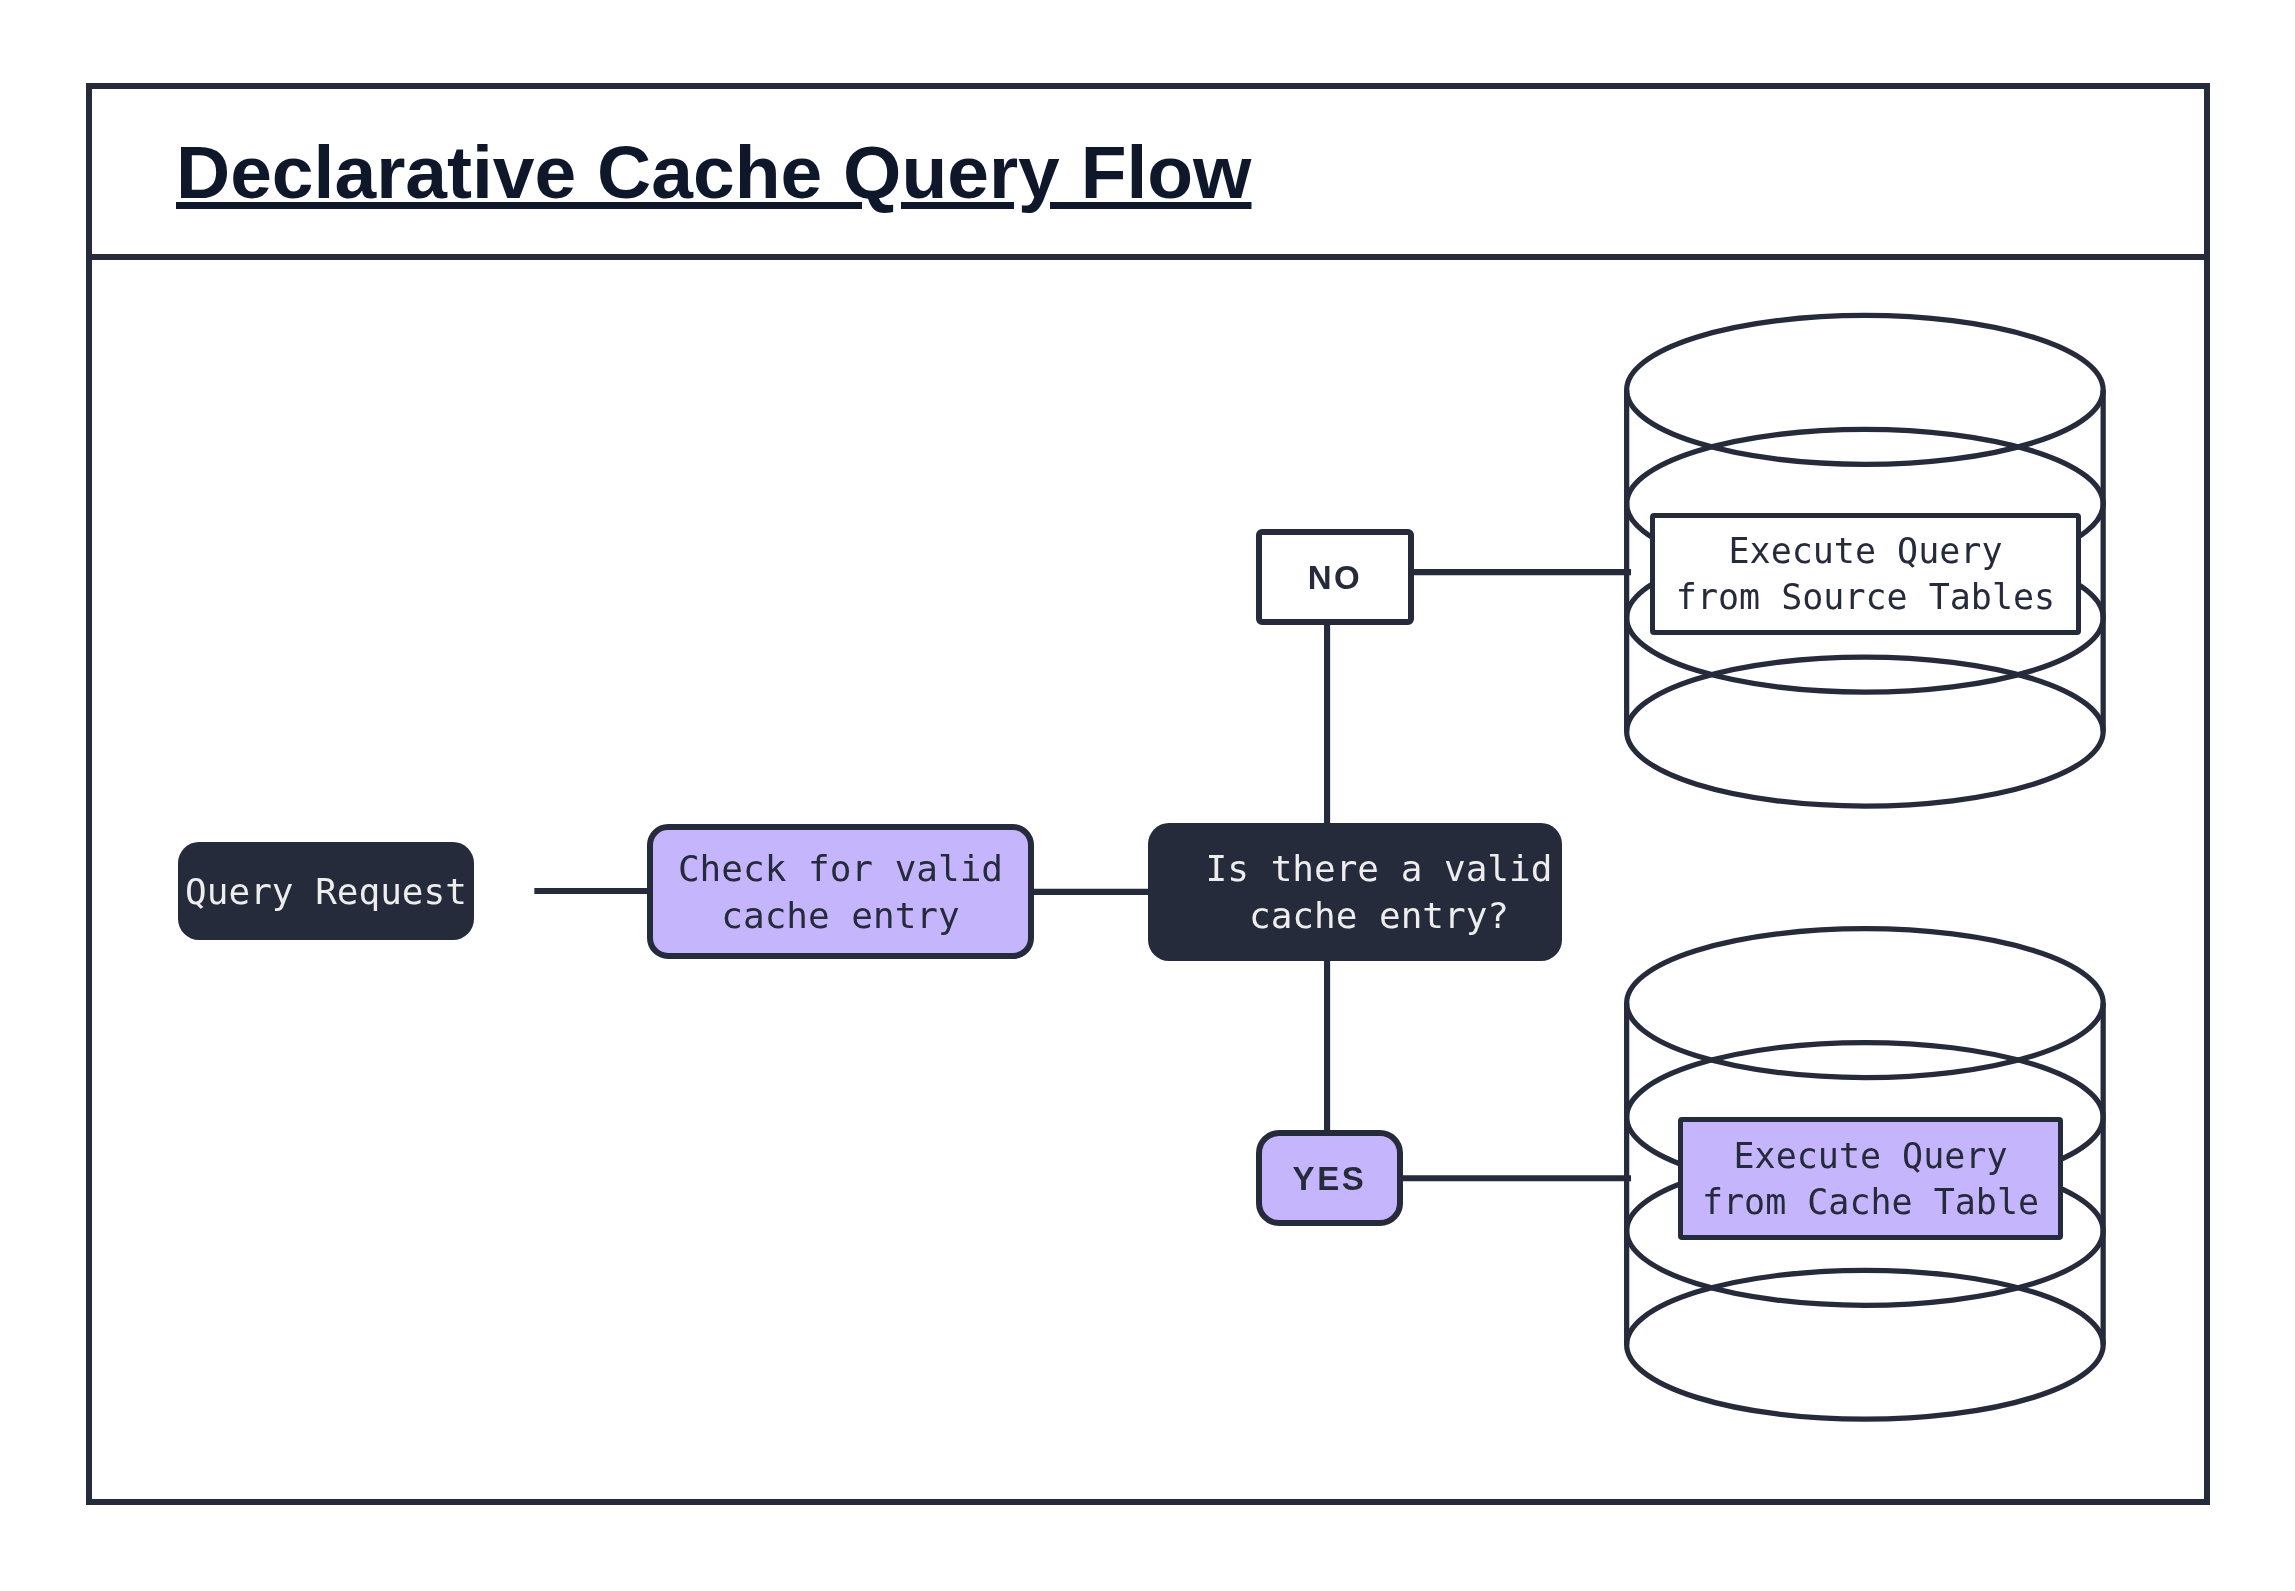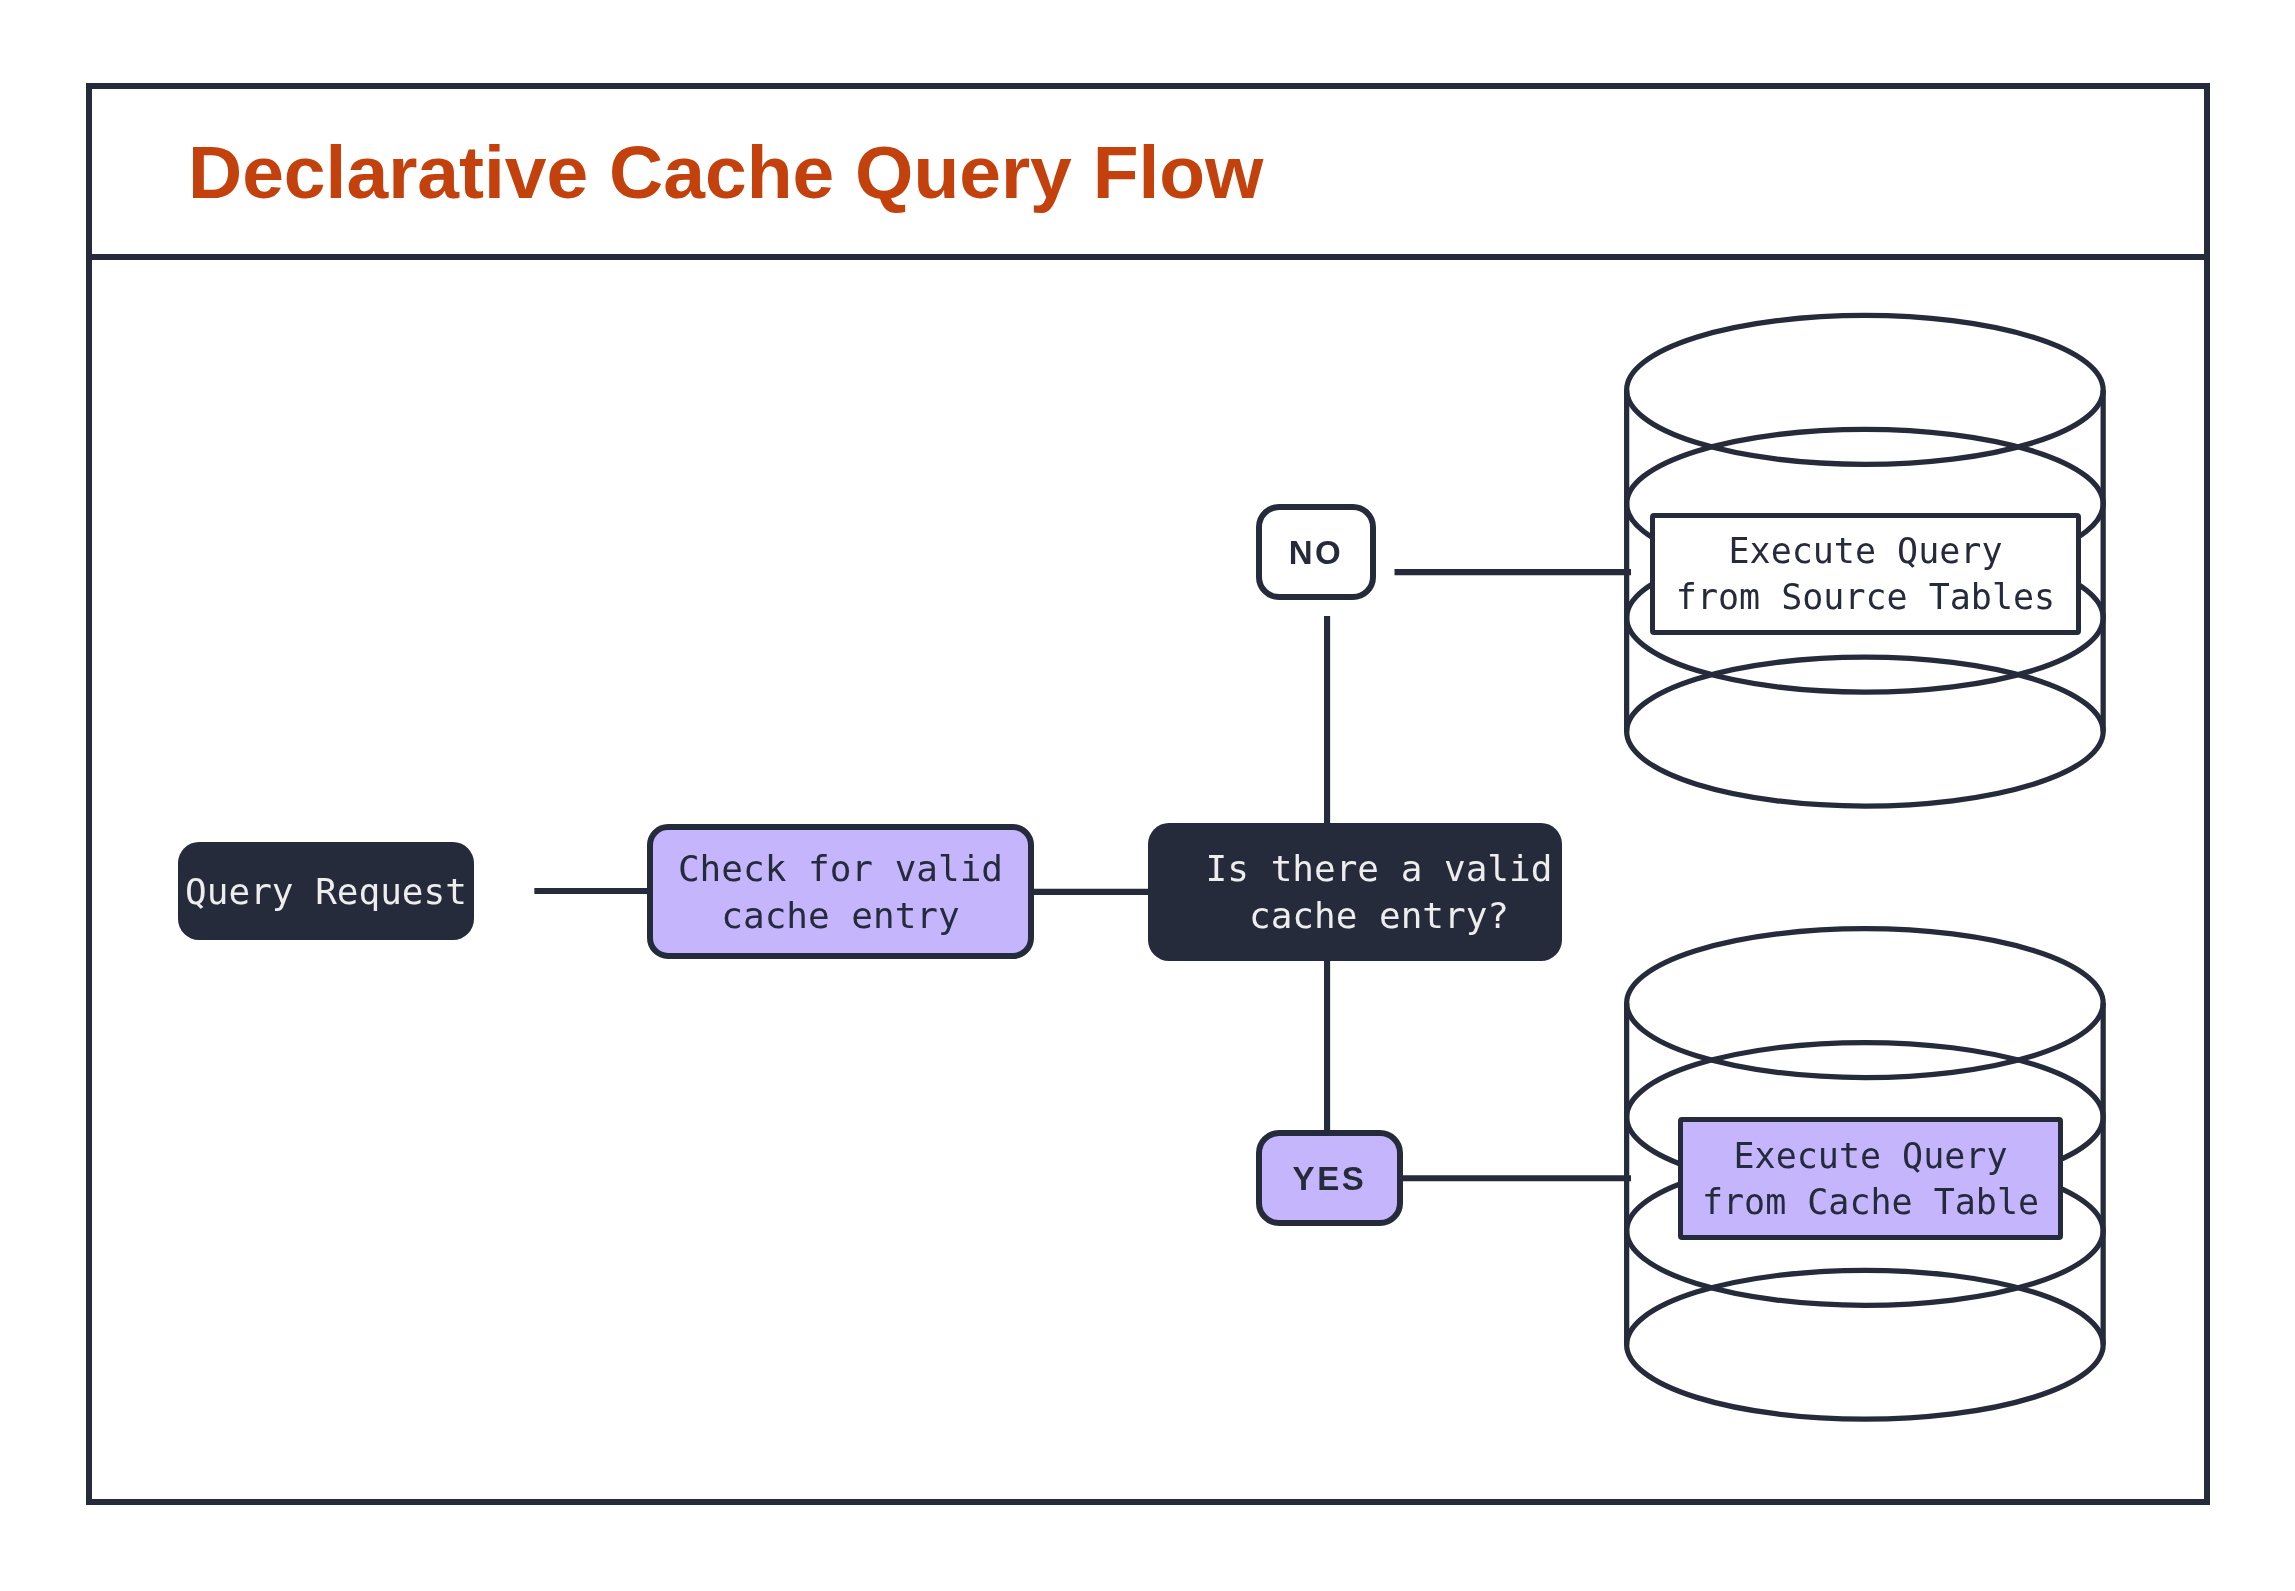--- a/index.html
+++ b/index.html
@@ -27,26 +27,27 @@
   }
   .title-bar {
     height: 171px;
     border-bottom: 6.1px solid #262B3B;
     box-sizing: border-box;
     display: flex;
     align-items: center;
     padding-left: 84px;
   }
   .title-bar h1 {
-    margin: 12px;
+    margin: 0;
     font-family: "Liberation Sans", sans-serif;
     font-weight: 700;
     font-size: 75px;
     letter-spacing: 0px;
-    color: #c2410c;
+    color: #0f172a;
+    text-decoration: underline;
   }
   svg.layer {
     position: absolute;
     left: 0;
     top: 0;
     width: 2295px;
     height: 1591px;
   }
   .node {
     position: absolute;
@@ -84,21 +85,21 @@
   .node.db-label {
     border-width: 5.3px;
     border-radius: 4px;
     font-size: 35px;
     line-height: 46px;
   }
   
   #query-request   { left: 178px;  top: 842px;  width: 296px; height: 98px; }
   #check-cache     { left: 647px;  top: 824px;  width: 387px; height: 135px; }
   #decision        { left: 1148px; top: 823px;  width: 414px; height: 138px; padding-left: 48px; }
-  #no-box          { left: 1256px; top: 504px;  width: 120px; height: 96px; }
+  #no-box          { left: 1256px; top: 529px;  width: 158px; height: 96px; border-radius: 6px; }
   #yes-box         { left: 1256px; top: 1130px; width: 147px; height: 96px; }
   #source-db-label { left: 1650px; top: 513px;  width: 431px; height: 122px; }
   #cache-db-label  { left: 1678px; top: 1117px; width: 385px; height: 123px; }
 </style>
 </head>
 <body>
 
 <div class="canvas">
 
   <div class="frame">

